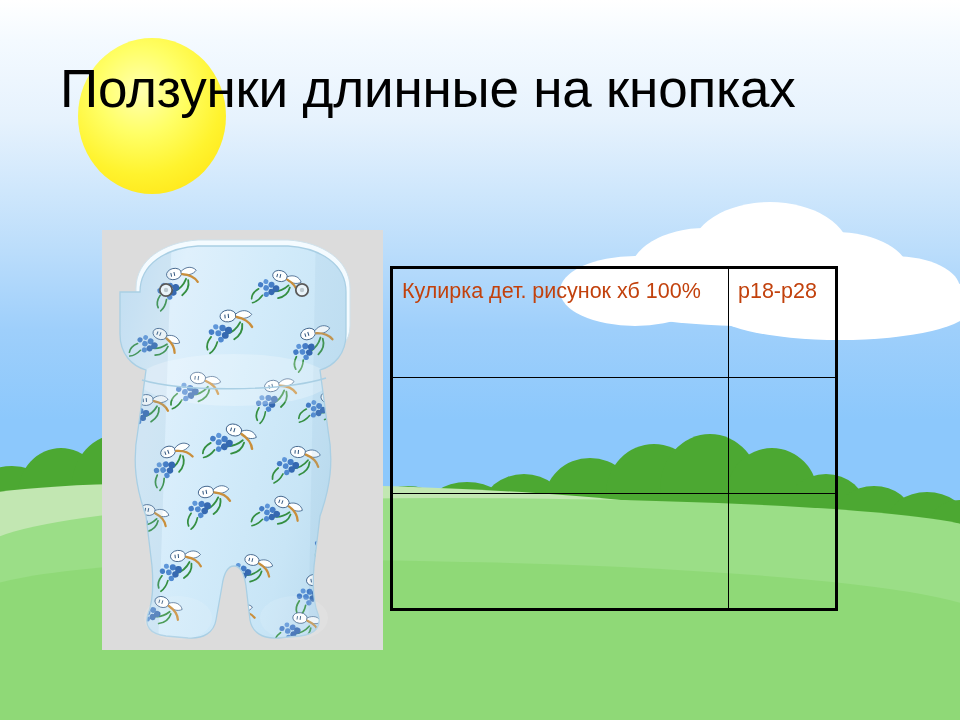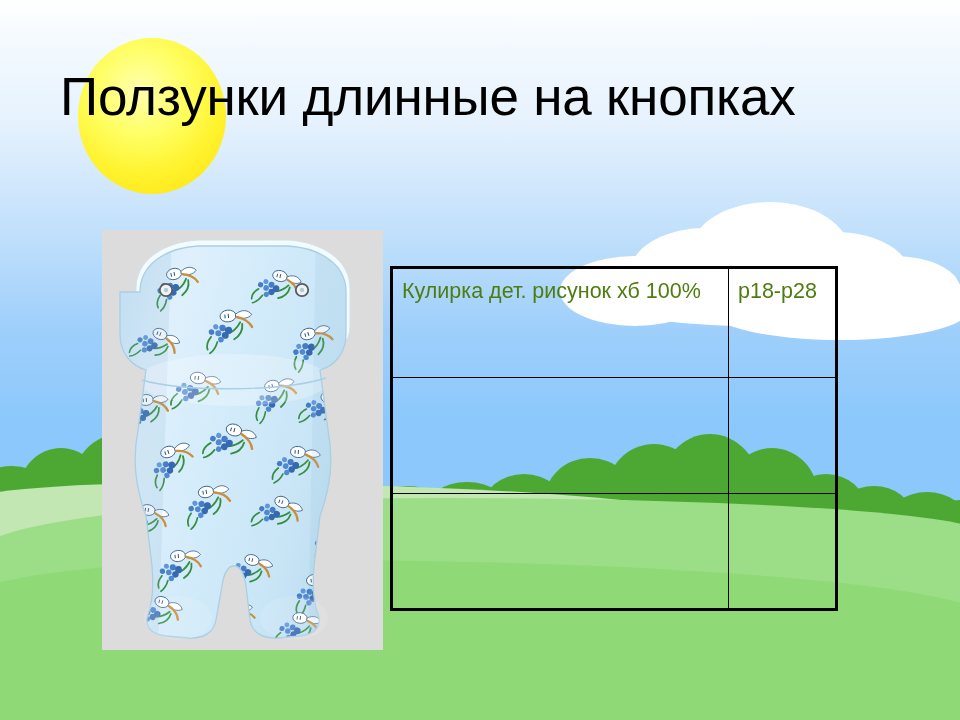--- a/index.html
+++ b/index.html
@@ -108,21 +108,21 @@
   .cloud span {
     position: absolute;
     background: #ffffff;
     border-radius: 50%;
   }
 
   
   .title {
     position: absolute;
     left: 60px;
-    top: 66px;
+    top: 58px;
     width: 860px;
     font-size: 53px;
     line-height: 62px;
     color: #000000;
     white-space: nowrap;
     letter-spacing: -0.2px;
   }
 
   
   .photo {
@@ -148,21 +148,21 @@
     border: 3px solid #000000;
     background: transparent;
   }
   .spec-table td {
     border: 1px solid #000000;
     background: transparent;
     vertical-align: top;
     padding: 7px 8px 4px 9px;
     font-size: 21.5px;
     line-height: 31px;
-    color: #4d7c0f;
+    color: #c2410c;
     word-wrap: break-word;
   }
   .spec-table td.col-name { width: 318px; }
   .spec-table td.col-size { width: 89px; }
   .spec-table tr.r1 td { height: 82px; }
   .spec-table tr.r2 td { height: 82px; }
   .spec-table tr.r3 td { height: 88px; }
   .spec-table tr.r4 td { height: 87px; }
 </style>
 </head>

